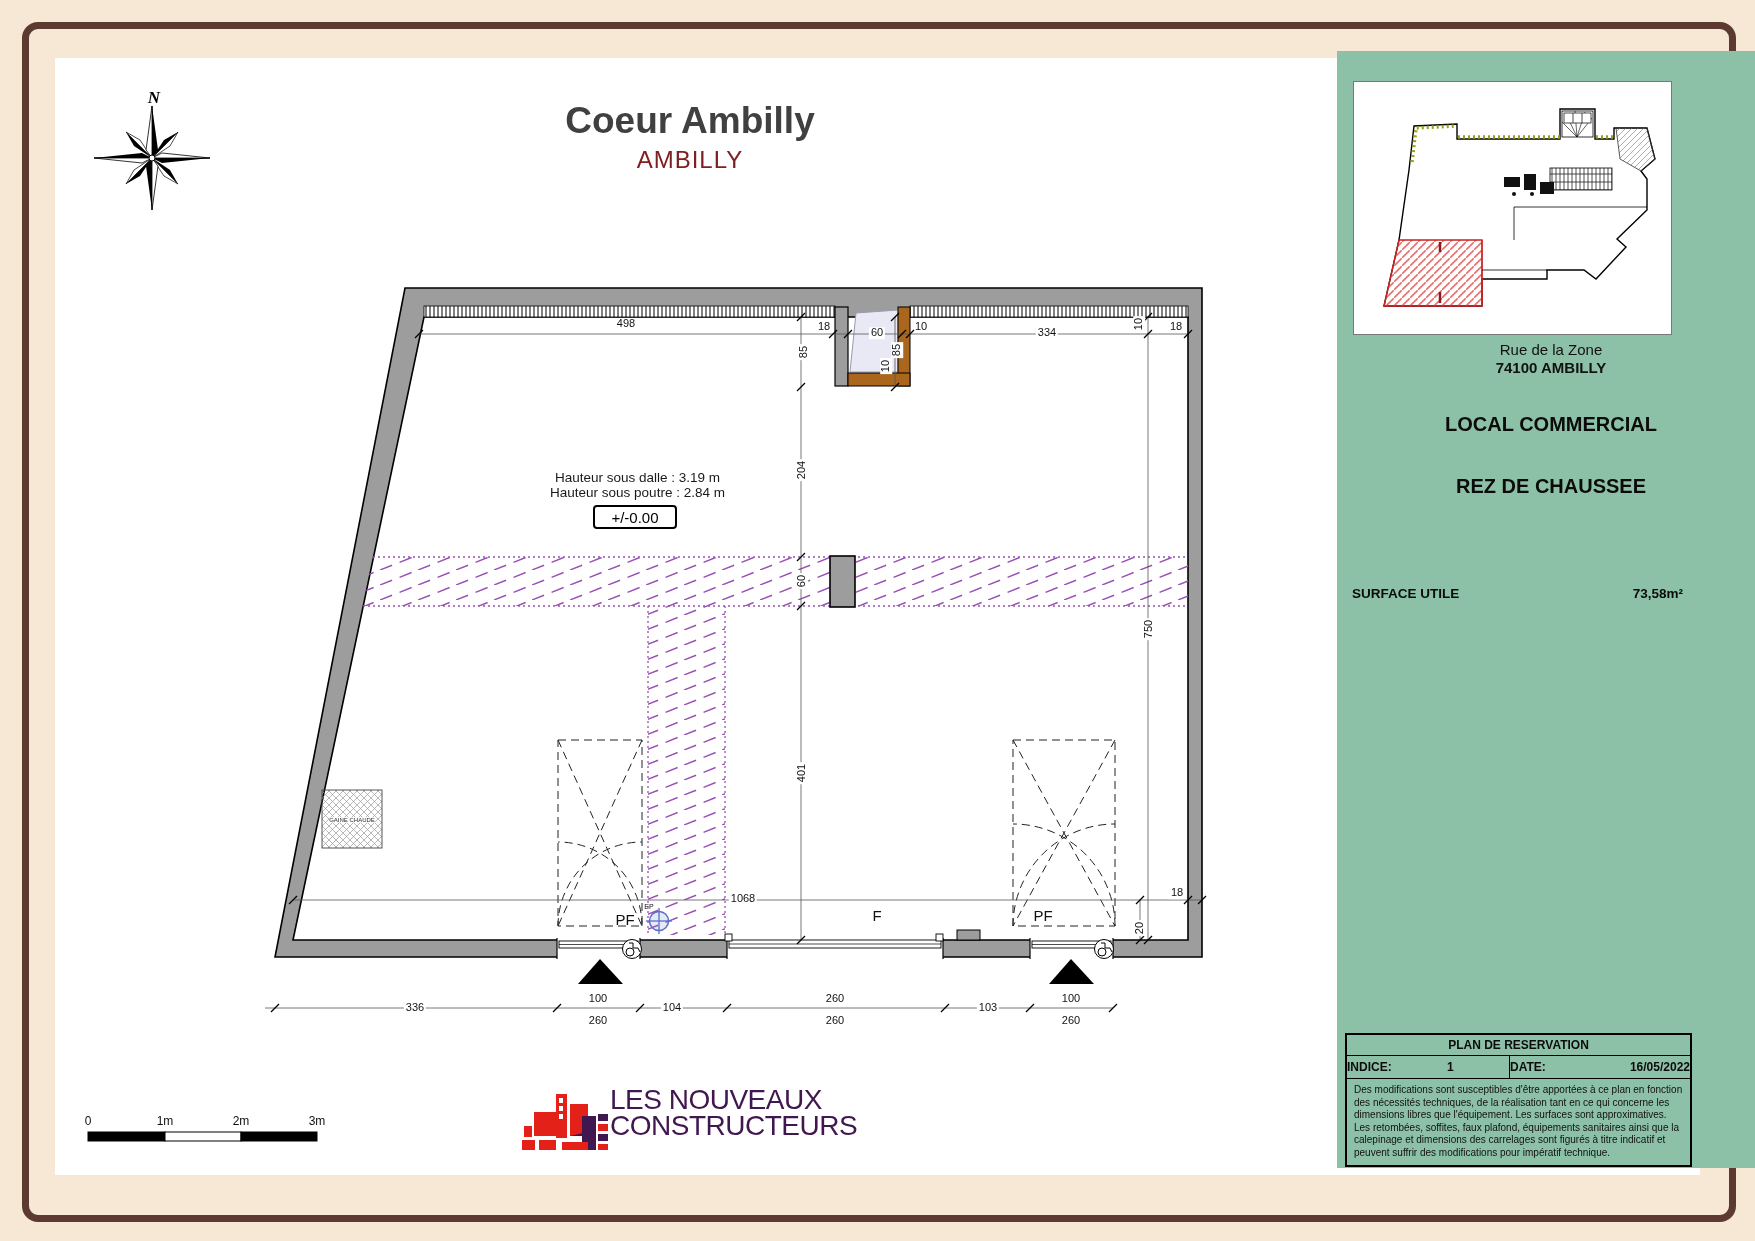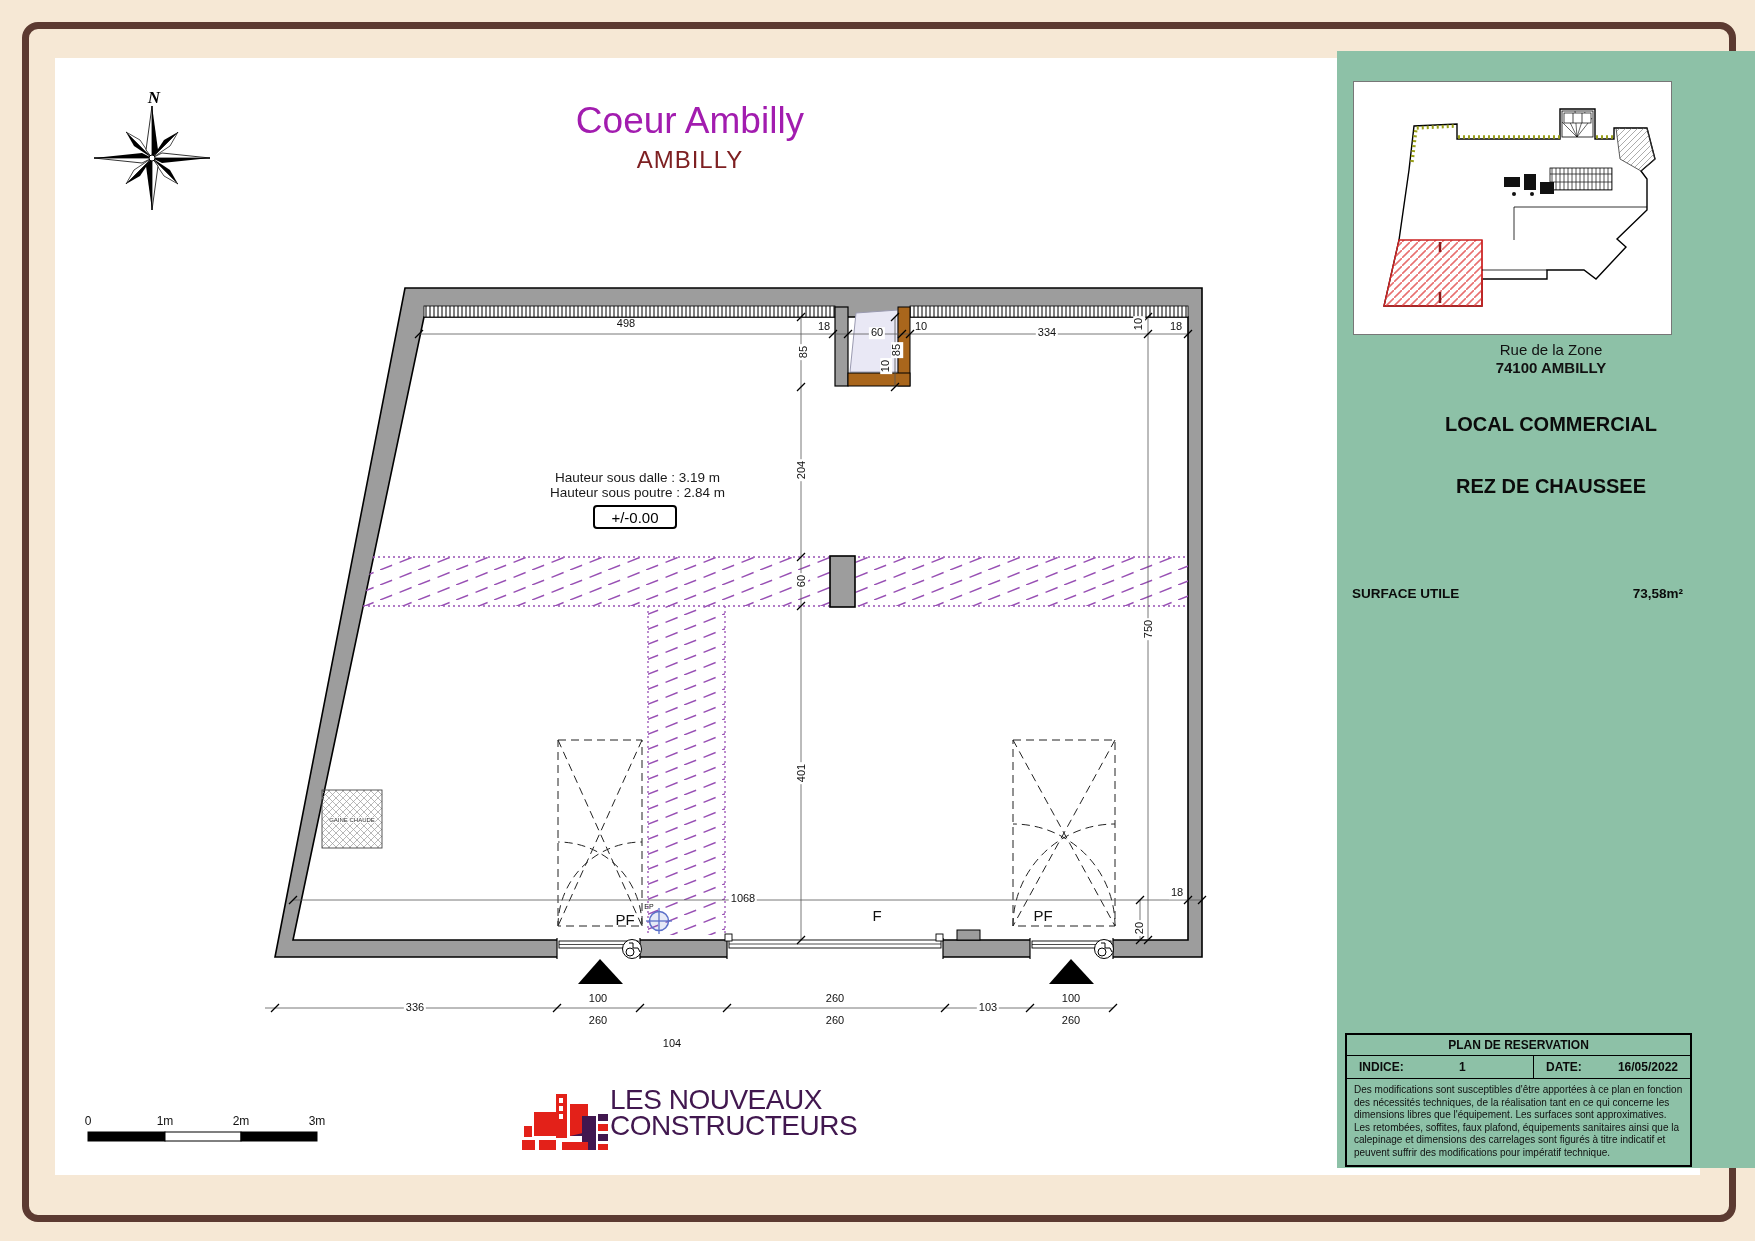--- a/index.html
+++ b/index.html
@@ -3,37 +3,37 @@
 <meta charset="utf-8">
 <style>
   html,body{margin:0;padding:0}
   body{width:1755px;height:1241px;position:relative;background:#f6e8d5;font-family:"Liberation Sans",sans-serif;overflow:hidden}
   .frame{position:absolute;left:22px;top:22px;width:1700px;height:1186px;border:7px solid #5c3a31;border-radius:16px}
   .content{position:absolute;left:55px;top:58px;width:1645px;height:1117px;background:#ffffff}
   .abs{position:absolute}
   .dim{position:absolute;transform:translate(-50%,-50%);font-size:11px;color:#111;white-space:nowrap;line-height:1.05}
   .dim.rot{transform:translate(-50%,-50%) rotate(-90deg)}
   .dim.bg{background:#fff;padding:0 2px}
-  .title1{position:absolute;left:440px;top:100px;width:500px;text-align:center;font-size:37px;font-weight:normal;color:#a21caf}
+  .title1{position:absolute;left:440px;top:100px;width:500px;text-align:center;font-size:37px;font-weight:bold;color:#404040}
   .title2{position:absolute;left:440px;top:146px;width:500px;text-align:center;font-size:24px;color:#7e2022;letter-spacing:1px}
   .hauteur{position:absolute;left:520px;top:470px;width:235px;text-align:center;font-size:13.5px;color:#1a1a1a;line-height:15px}
   .level{position:absolute;left:593px;top:505px;width:84px;height:24px;border:2px solid #000;border-radius:4px;text-align:center;font-size:15px;line-height:22px;background:#fff;box-sizing:border-box}
   .gaine{position:absolute;left:352px;top:820px;transform:translate(-50%,-50%);font-size:6px;color:#333;background:rgba(255,255,255,.7);white-space:nowrap}
   
   .sidebar{position:absolute;left:1337px;top:51px;width:428px;height:1117px;background:#8dc1a7}
   .miniplan{position:absolute;left:16px;top:30px;width:317px;height:252px;background:#fff;border:1px solid #777}
   .addr1{position:absolute;left:0;top:290px;width:100%;text-align:center;font-size:15px;color:#111}
   .addr2{position:absolute;left:0;top:308px;width:100%;text-align:center;font-size:15px;font-weight:bold;color:#111}
   .ptype{position:absolute;left:0;top:362px;width:100%;text-align:center;font-size:20px;font-weight:bold;color:#0b0b0b}
   .floor{position:absolute;left:0;top:424px;width:100%;text-align:center;font-size:20px;font-weight:bold;color:#0b0b0b}
   .surfrow{position:absolute;left:15px;top:535px;width:331px;display:flex;justify-content:space-between;font-size:13.5px;font-weight:bold;color:#0b0b0b}
   .restable{position:absolute;left:8px;top:982px;width:347px;border:2px solid #000;box-sizing:border-box;font-size:11px;color:#0b0b0b}
   .restable .hdr{border-bottom:1.5px solid #000;text-align:center;font-weight:bold;font-size:12px;padding:3px 8px}
   .restable .row2{display:flex;border-bottom:1.5px solid #000}
-  .restable .cell{display:flex;padding:4px 12px;font-weight:bold;font-size:12px}
+  .restable .cell{display:flex;padding:4px 0;font-weight:bold;font-size:12px}
   .restable .c1{width:162px;border-right:1.5px solid #000}
   .restable .c2{flex:1}
   .restable .val{flex:1;text-align:center}
   .restable .val2{flex:1;text-align:right}
   .restable .disc{padding:5px 7px;font-size:10px;line-height:12.6px;color:#111;text-align:left}
   
   .logoTxt{position:absolute;left:610px;top:1087px;font-weight:normal;color:#41174f;font-size:28px;line-height:26px;letter-spacing:-.5px}
   .sclbl{position:absolute;transform:translate(-50%,0);font-size:12px;color:#111}
 </style>
 </head>
@@ -261,21 +261,21 @@
     <span class="dim rot bg" style="left: 802px; top: 470px;">204</span>
     <span class="dim rot bg" style="left: 802px; top: 581px;">60</span>
     <span class="dim rot bg" style="left: 802px; top: 773px;">401</span>
     <span class="dim rot bg" style="left: 1149px; top: 629px;">750</span>
     <span class="dim bg" style="left: 743px; top: 899px;">1068</span>
     <span class="dim bg" style="left: 1177px; top: 893px;">18</span>
     <span class="dim rot bg" style="left: 1140px; top: 928px;">20</span>
     <span class="dim bg" style="left: 415px; top: 1008px;">336</span>
     <span class="dim" style="left: 598px; top: 999px;">100</span>
     <span class="dim" style="left: 598px; top: 1021px;">260</span>
-    <span class="dim bg" style="left: 672px; top: 1008px; margin-top: 36px;">104</span>
+    <span class="dim bg" style="left: 672px; top: 1008px;">104</span>
     <span class="dim" style="left: 835px; top: 999px;">260</span>
     <span class="dim" style="left: 835px; top: 1021px;">260</span>
     <span class="dim bg" style="left: 988px; top: 1008px;">103</span>
     <span class="dim" style="left: 1071px; top: 999px;">100</span>
     <span class="dim" style="left: 1071px; top: 1021px;">260</span>
     <span class="dim" style="font-size: 15px; left: 625px; top: 920px;">PF</span>
     <span class="dim" style="font-size: 15px; left: 877px; top: 916px;">F</span>
     <span class="dim" style="font-size: 15px; left: 1043px; top: 916px;">PF</span>
     <span class="dim" style="font-size: 7px; left: 649px; top: 907px;">EP</span>
   </div>

